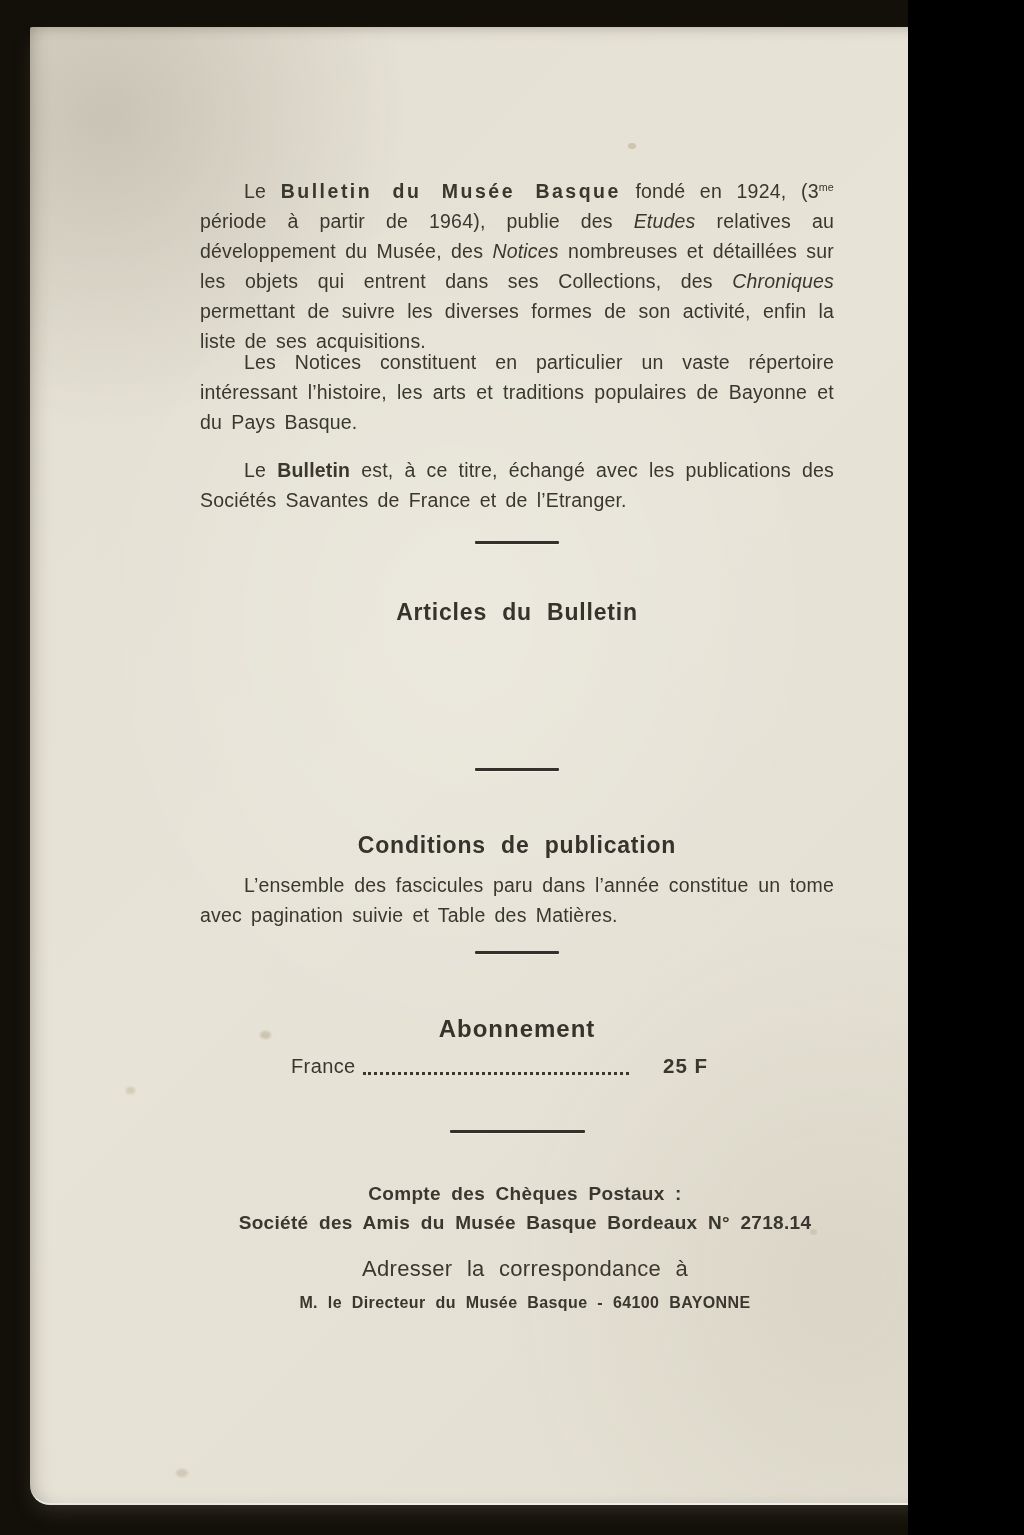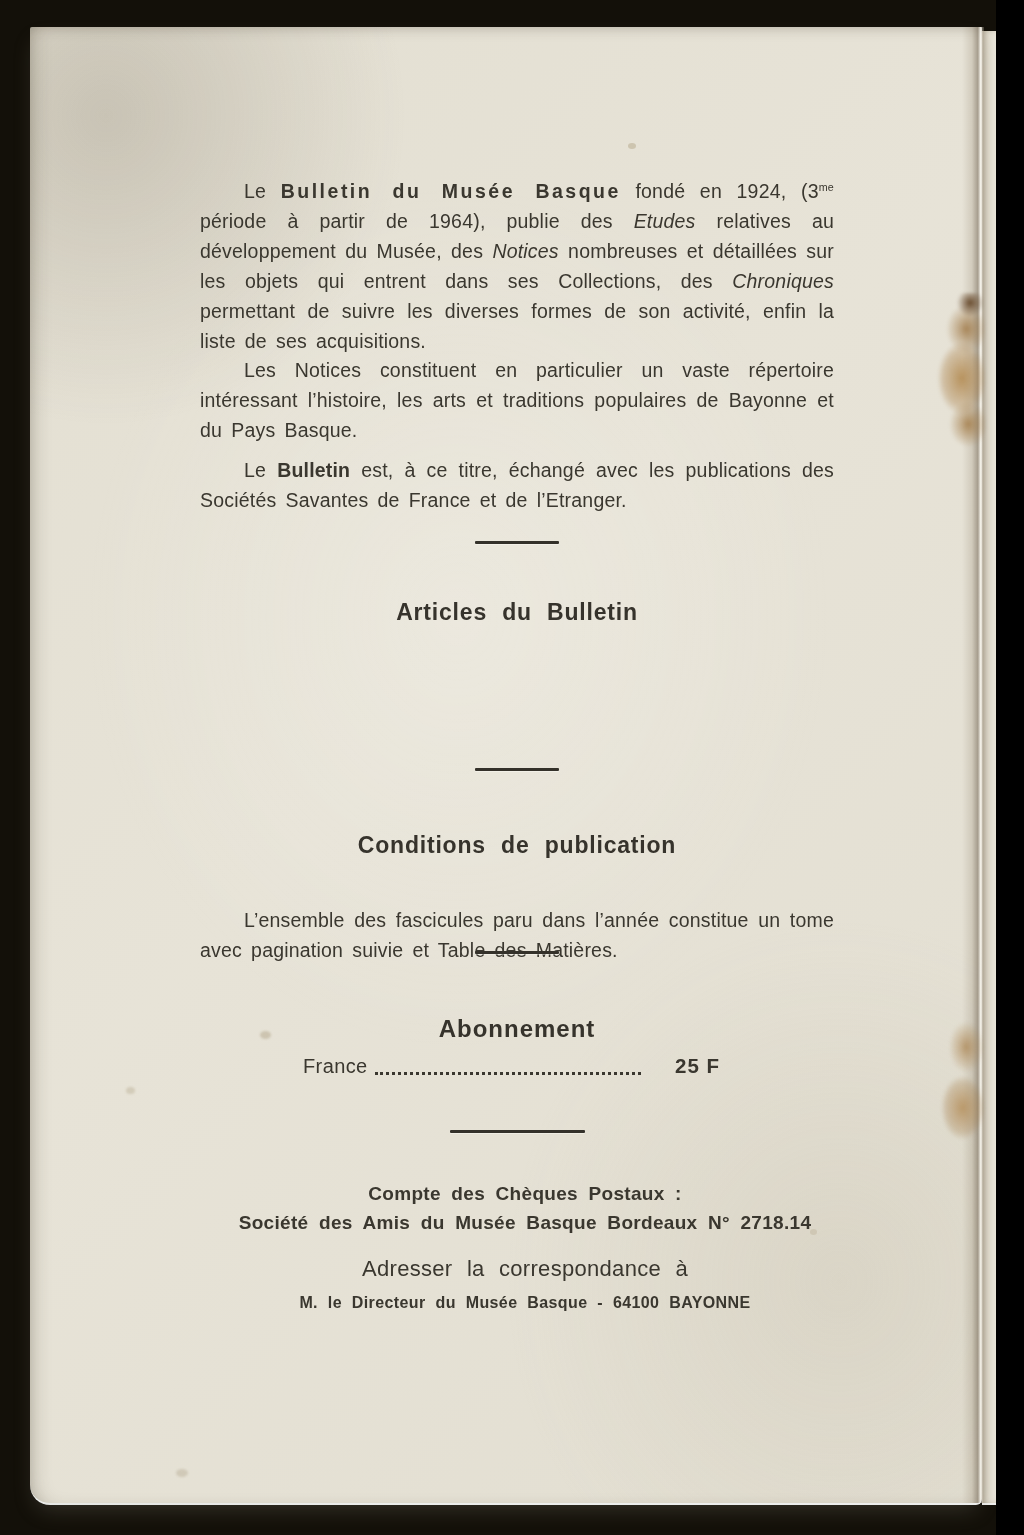--- a/index.html
+++ b/index.html
@@ -1,17 +1,17 @@
 <!DOCTYPE html>
 <html><head>
 <meta charset="utf-8">
 <style>
   html,body{margin:0;padding:0;background:#000;}
   .screenshot{
-    position:relative;width:996px;height:1535px;overflow:hidden;
+    position:relative;width:908px;height:1535px;overflow:hidden;
     background:
       radial-gradient(ellipse 60% 40% at 50% 55%, #1c1915 0%, transparent 70%),
       #131009;
     font-family:"Liberation Sans", sans-serif;
   }
   
   .page-under{
     position:absolute;left:982px;top:31px;width:42px;height:1472px;
     background:linear-gradient(to right, #ded9cb 0%, #e9e5d9 30%, #ece8dc 100%);
     border-bottom:2px solid rgba(242,245,248,0.7);
@@ -55,21 +55,21 @@
     position:absolute;height:3px;background:#34312a;border-radius:1px;
     box-shadow:0 1px 0 rgba(255,255,250,0.4);
   }
   h2.head{
     margin:12px;font-size:23px;line-height:30px;font-weight:bold;text-align:center;
     word-spacing:8px;letter-spacing:0.8px;color:#36332c;
   }
   h2.head-abo{font-size:24px;word-spacing:4px;letter-spacing:1px;}
   
   .abo-row{
-    position:absolute;left:273px;width:424px;height:30px;
+    position:absolute;left:261px;width:424px;height:30px;
     display:flex;align-items:baseline;font-size:20px;line-height:30px;
   }
   .abo-label{letter-spacing:0.4px;}
   .abo-leader{
     flex:1;border-bottom:3px dotted #3a372f;
     margin:0 34px 6px 7px;height:0;align-self:flex-end;
   }
   .abo-price{font-weight:bold;width:52px;font-size:20.5px;letter-spacing:1px;white-space:nowrap;}
   
   .f-line{position:absolute;left:120px;width:734px;text-align:center;margin:8px;}
@@ -109,42 +109,42 @@
   <div class="page-under"></div>
 
   <div class="page">
 
     <div class="tblock" style="top:149px">
       <p class="body">
         <span>Le </span><span class="sp">Bulletin du Musée Basque</span><span> fondé en 1924, (3</span><sup>me</sup><span> période à partir de 1964), publie des </span><span class="it">Etudes</span><span> relatives au développement du Musée, des </span><span class="it">Notices</span><span> nombreuses et détaillées sur les objets qui entrent dans ses Collections, des </span><span class="it">Chroniques</span><span> permettant de suivre les diverses formes de son activité, enfin la liste de ses acquisitions.</span>
       </p>
     </div>
 
-    <div class="tblock" style="top:328px">
+    <div class="tblock" style="top:320px">
       <p class="body">Les Notices constituent en particulier un vaste répertoire intéressant l’histoire, les arts et traditions populaires de Bayonne et du Pays Basque.</p>
     </div>
 
     <div class="tblock" style="top:428px">
       <p class="body">
         <span>Le </span><span class="b">Bulletin</span><span> est, à ce titre, échangé avec les publications des Sociétés Savantes de France et de l’Etranger.</span>
       </p>
     </div>
 
     <div class="sep" style="top:514px;left:445px;width:84px"></div>
 
     <div class="tblock" style="top:558px">
       <h2 class="head">Articles du Bulletin</h2>
     </div>
 
     <div class="sep" style="top:741px;left:445px;width:84px"></div>
 
     <div class="tblock" style="top:791px">
       <h2 class="head">Conditions de publication</h2>
     </div>
-    <div class="tblock" style="top:878px">
+    <div class="tblock" style="top:843px">
       <p class="body">L’ensemble des fascicules paru dans l’année constitue un tome avec pagination suivie et Table des Matières.</p>
     </div>
 
     <div class="sep" style="top:924px;left:445px;width:84px"></div>
 
     <div class="tblock" style="top:975px">
       <h2 class="head head-abo">Abonnement</h2>
     </div>
 
     <div class="abo-row" style="top:1024px">

